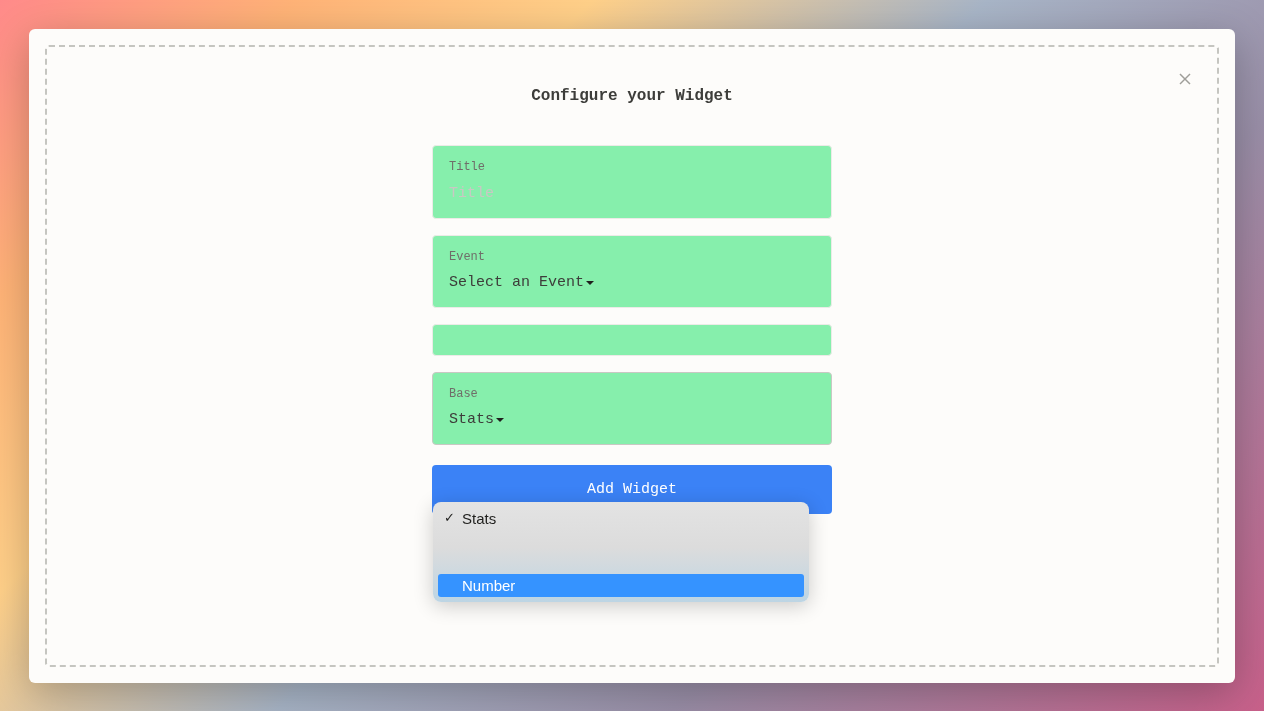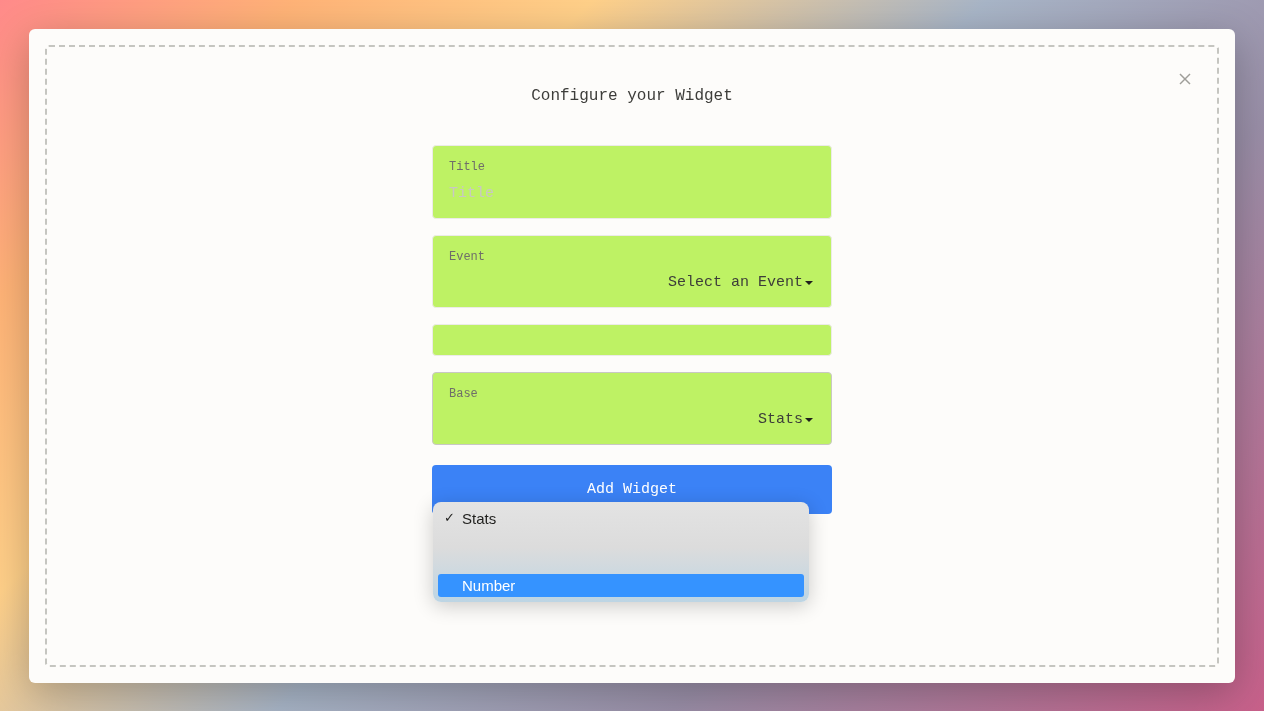--- a/index.html
+++ b/index.html
@@ -54,30 +54,30 @@
     .content {
       max-width: 400px;
       margin: 0 auto;
       display: flex;
       flex-direction: column;
       align-items: center;
     }
     
     .header-title {
       font-family: 'Courier New', Courier, monospace;
-      font-weight: normal;
+      font-weight: bold;
       font-size: 16px;
       color: #3d3d3a;
       margin-bottom: 40px;
       text-align: center;
     }
     
     .form-field {
       width: 100%;
-      background: #bef264;
+      background: #86efac;
       border: 1px solid #ecebe7;
       border-radius: 4px;
       padding: 14px 16px 16px 16px;
       margin-bottom: 16px;
     }
     
     .form-field.active {
       border-color: #c9c8c3;
     }
     
@@ -111,21 +111,21 @@
     .select-display {
       width: 100%;
       border: none;
       outline: none;
       font-family: 'Courier New', Courier, monospace;
       font-size: 15px;
       color: #3d3d3a;
       background: transparent;
       cursor: pointer;
       display: flex;
-      justify-content: flex-end;
+      justify-content: flex-start;
       align-items: center;
     }
     
     .chevron-icon {
       width: 12px;
       height: 12px;
       color: #1f1f1d;
     }
     
     .submit-button {

